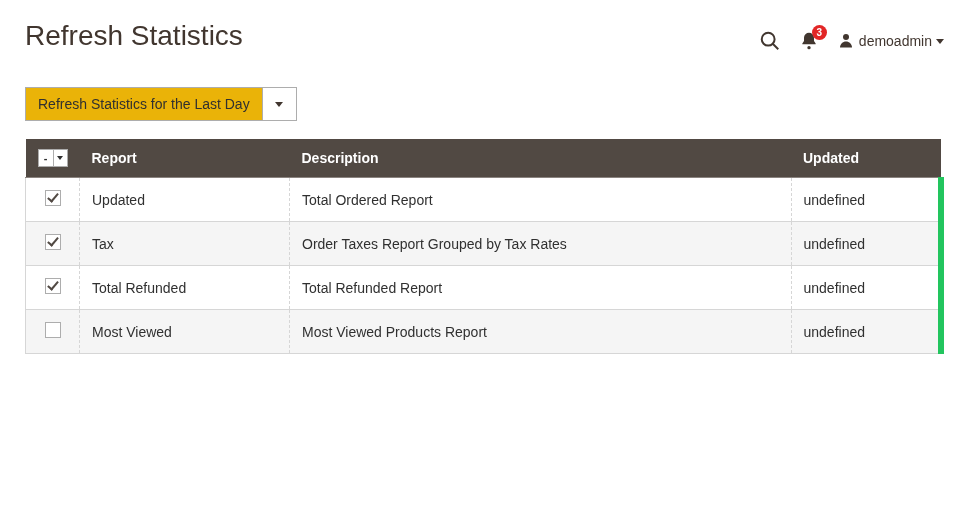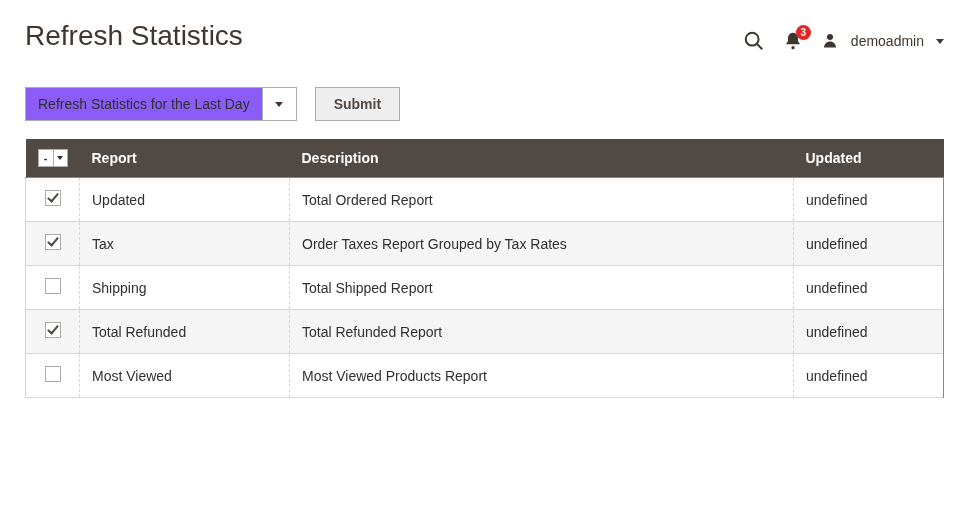--- a/index.html
+++ b/index.html
@@ -45,21 +45,21 @@
     min-width: 15px;
     height: 15px;
     display: flex;
     align-items: center;
     justify-content: center;
     padding: 0 3px;
   }
   .account {
     display: flex;
     align-items: center;
-    gap: 12px;
+    gap: 4px;
     cursor: pointer;
     color: #41362f;
   }
   .caret-down {
     width: 0; height: 0;
     border-left: 4px solid transparent;
     border-right: 4px solid transparent;
     border-top: 5px solid #41362f;
   }
 
@@ -69,21 +69,21 @@
     gap: 18px;
     margin-bottom: 18px;
   }
   .select-wrap {
     display: flex;
   }
   .select-main {
     border: 1px solid #adadad;
     padding: 8px 12px;
     font-size: 14px;
-    background: #8b5cf6;
+    background: #eab308;
     min-width: 230px;
     color: #303030;
   }
   .select-arrow {
     border: 1px solid #adadad;
     border-left: none;
     width: 34px;
     display: flex;
     align-items: center;
     justify-content: center;
@@ -149,21 +149,21 @@
   tbody tr:nth-child(even) { background: #f5f5f5; }
   tbody td {
     padding: 12px;
     color: #303030;
     border-right: 1px dashed #d6d6d6;
   }
   tbody td:first-child {
     text-align: center;
     border-left: 1px solid #d6d6d6;
   }
-  tbody td:last-child { border-right: 1px solid #22c55e; }
+  tbody td:last-child { border-right: 6px solid #22c55e; }
 
   .cb {
     width: 16px;
     height: 16px;
     display: inline-block;
     border: 1px solid #adadad;
     background: #fff;
     position: relative;
     cursor: pointer;
   }
@@ -211,21 +211,20 @@
   </div>
 </div>
 
 <div class="toolbar">
   <div class="select-wrap">
     <div class="select-main">Refresh Statistics for the Last Day</div>
     <div class="select-arrow">
         <span class="caret-down"></span>
       </div>
   </div>
-  <button class="submit-btn">Submit</button>
 </div>
 
 <table>
   <thead>
     <tr>
       <th>
         <div class="th-select-toggle">
           <span>-</span>
             <span>
               <span class="mini-caret"></span>
@@ -244,26 +243,20 @@
         <td>Total Ordered Report</td>
         <td>undefined</td>
       </tr>
       <tr>
         <td><span class="cb checked"></span></td>
         <td>Tax</td>
         <td>Order Taxes Report Grouped by Tax Rates</td>
         <td>undefined</td>
       </tr>
       <tr>
-        <td><span class="cb"></span></td>
-        <td>Shipping</td>
-        <td>Total Shipped Report</td>
-        <td>undefined</td>
-      </tr>
-      <tr>
         <td><span class="cb checked"></span></td>
         <td>Total Refunded</td>
         <td>Total Refunded Report</td>
         <td>undefined</td>
       </tr>
       <tr>
         <td><span class="cb"></span></td>
         <td>Most Viewed</td>
         <td>Most Viewed Products Report</td>
         <td>undefined</td>

